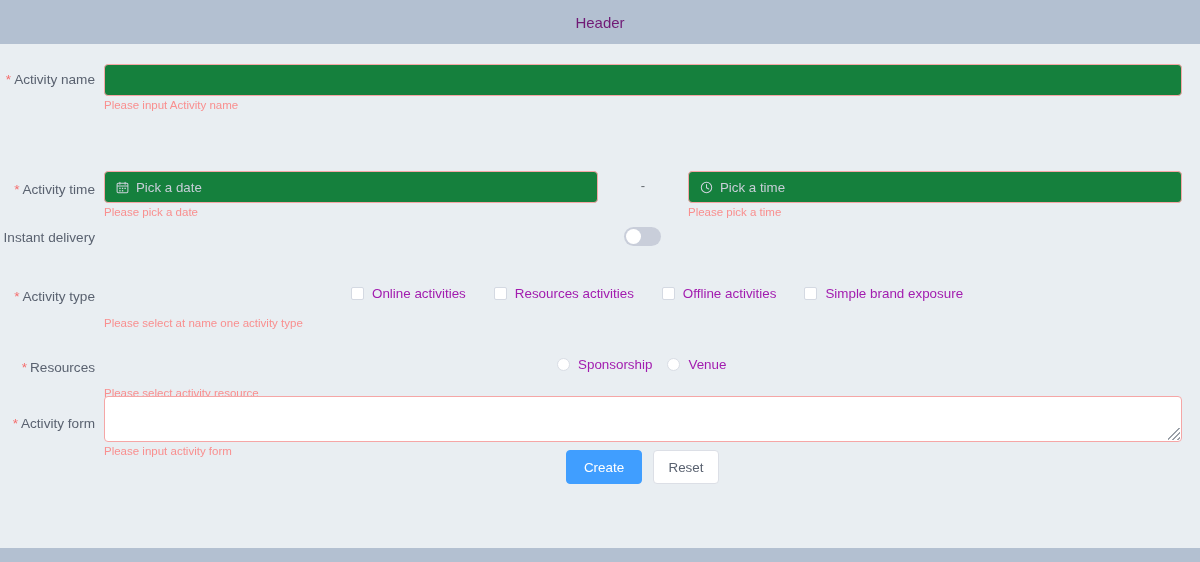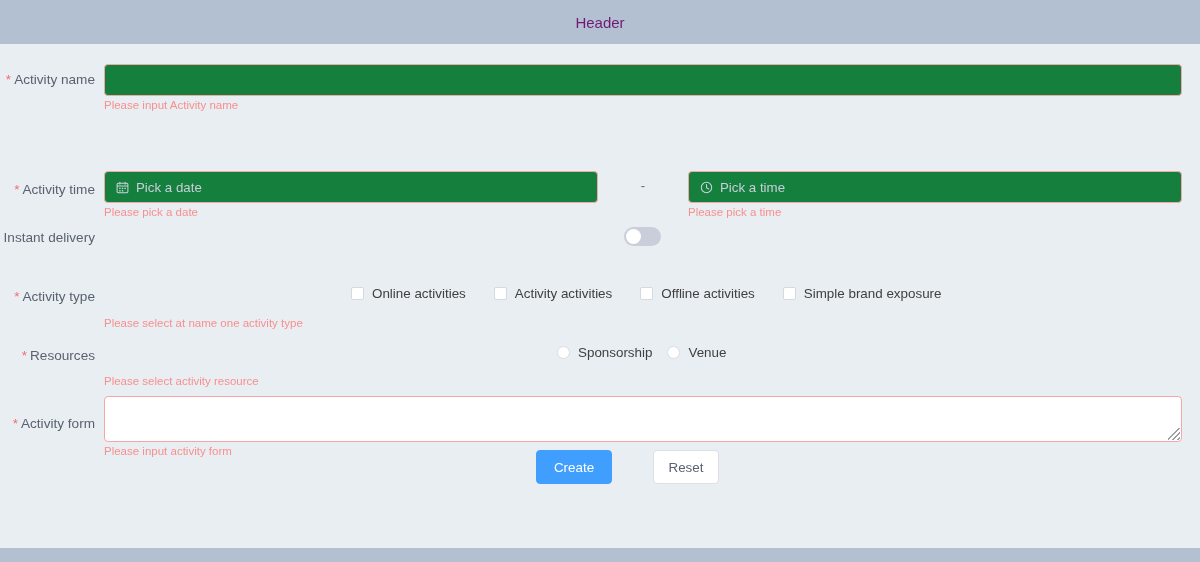--- a/index.html
+++ b/index.html
@@ -105,21 +105,21 @@
   .rbox {
     width: 13px; height: 13px;
     border: 1px solid #d9dde5;
     background: #fff;
     border-radius: 50%;
     display: inline-block;
   }
   .opt-label {
     margin-left: 8px;
     font-size: 13.4px;
-    color: #404040;
+    color: #a21caf;
   }
 
   
   .ta {
     position: absolute;
     background: #fff;
     border: 1px solid #f5a6a6;
     border-radius: 4px;
   }
   .ta .grip {
@@ -218,36 +218,36 @@
         <span class="req-star">*</span><span>Activity type</span>
       </div>
 
       <div class="optgroup" style="top:26px;left:351px;">
         <span class="opt" style="margin-right:28px;">
           <span class="cbox"></span>
           <span class="opt-label">Online activities</span>
         </span>
         <span class="opt" style="margin-right:28px;">
           <span class="cbox"></span>
-          <span class="opt-label">Activity activities</span>
+          <span class="opt-label">Resources activities</span>
         </span>
         <span class="opt" style="margin-right:28px;">
           <span class="cbox"></span>
           <span class="opt-label">Offline activities</span>
         </span>
         <span class="opt">
           <span class="cbox"></span>
           <span class="opt-label">Simple brand exposure</span>
         </span>
       </div>
 
       <div class="err" style="top:57px;left:104px;">Please select at name one activity type</div>
     </div>
 
-    <div class="row" style="top:278px;height:56px;">
+    <div class="row" style="top:290px;height:56px;">
       <div class="label" style="top:25px;">
         <span class="req-star">*</span><span>Resources</span>
       </div>
 
       <div class="optgroup" style="top:23px;left:557px;">
         <span class="opt" style="margin-right:15px;">
           <span class="rbox"></span>
           <span class="opt-label">Sponsorship</span>
         </span>
         <span class="opt">
@@ -263,21 +263,21 @@
       <div class="label" style="top:37px;">
         <span class="req-star">*</span><span>Activity form</span>
       </div>
       <div class="ta" style="top:18px;left:104px;width:1078px;height:46px;">
         <span class="grip"></span>
       </div>
       <div class="err" style="top:67px;left:104px;">Please input activity form</div>
     </div>
 
     <div class="row" style="top:404px;height:50px;">
-      <div class="btn btn-primary" style="top:2px;left:536px;width:76px;">Create</div>
+      <div class="btn btn-primary" style="top:2px;left:566px;width:76px;">Create</div>
       <div class="btn btn-default" style="top:2px;left:653px;width:66px;">Reset</div>
     </div>
 
   </div>
 
   <div class="bar bar-footer">
     <span>Footer</span>
   </div>
 
 </div>

